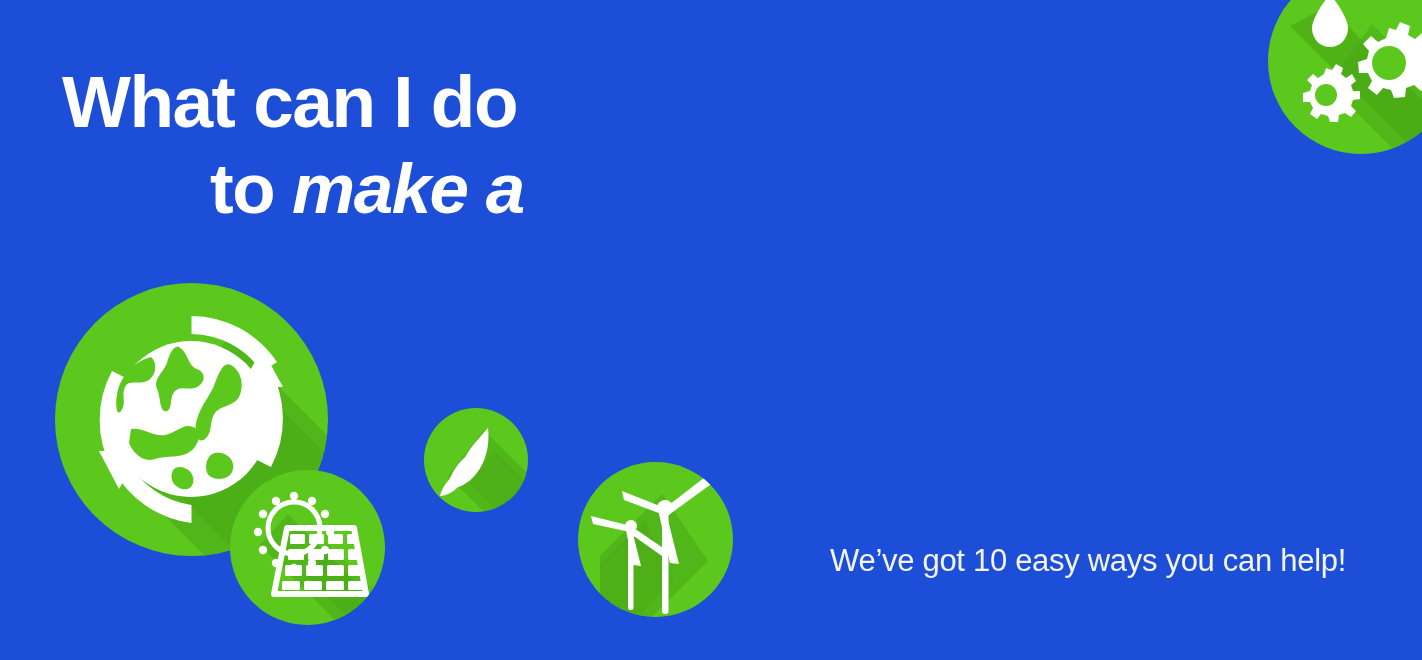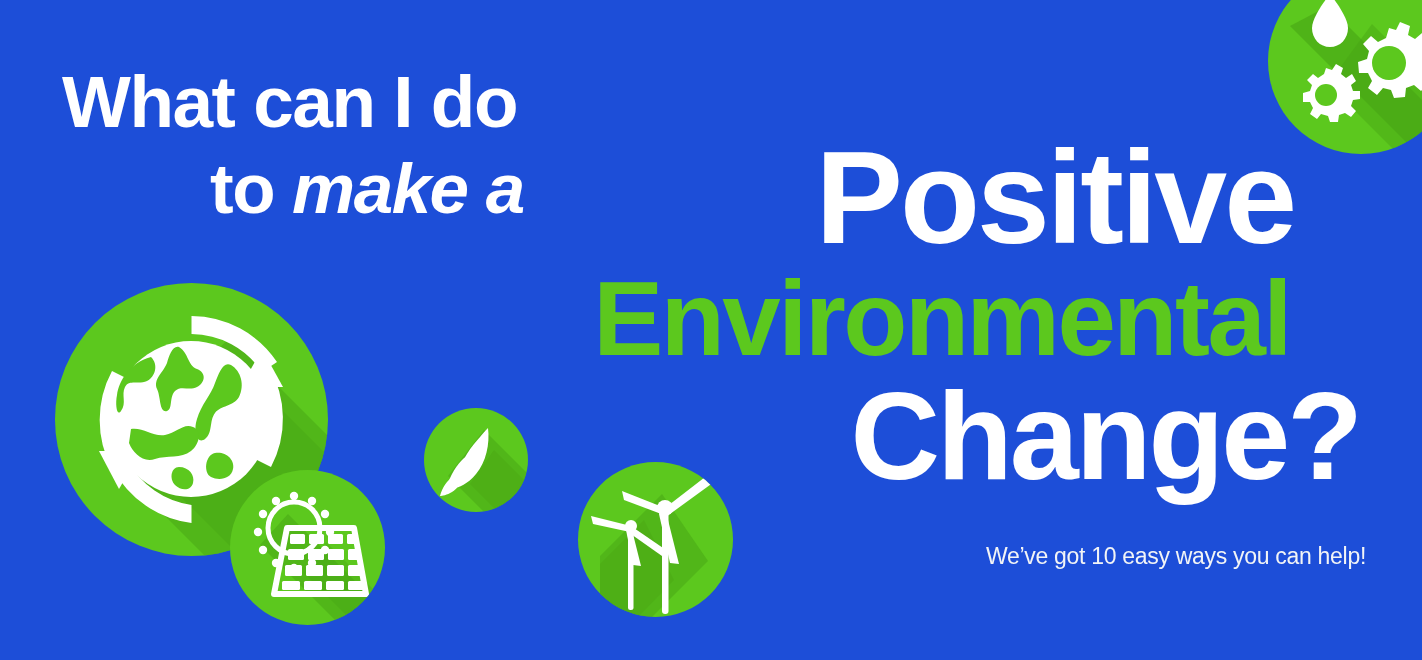--- a/index.html
+++ b/index.html
@@ -78,23 +78,23 @@
     font-size: 124px;
     font-weight: 700;
     color: #ffffff;
     letter-spacing: -3px;
     line-height: 1.0;
     margin-top: 2px;
     display: block;
   }
   .tagline {
     position: absolute;
-    right: 56px;
+    right: 76px;
     top: 543px;
-    font-size: 23px;
+    font-size: 31px;
     font-weight: 300;
     color: #f2f4f6;
     letter-spacing: -0.3px;
     white-space: nowrap;
     z-index: 30;
     pointer-events: none;
   }
 
   
   .icon-badge {
@@ -264,21 +264,16 @@
     </svg>
   </div>
 
   <div class="headline-left">
     <div class="line-1">What can I do</div>
     <div class="line-2">
       <span class="light">to</span><span class="bold">make a</span>
     </div>
   </div>
 
-  <div class="headline-right">
-    <span class="word-positive">Positive</span>
-    <span class="word-environmental">Environmental</span>
-    <span class="word-change">Change?</span>
-  </div>
 
   <div class="tagline">We’ve got 10 easy ways you can help!</div>
 
 </div>
 
 </body></html>

